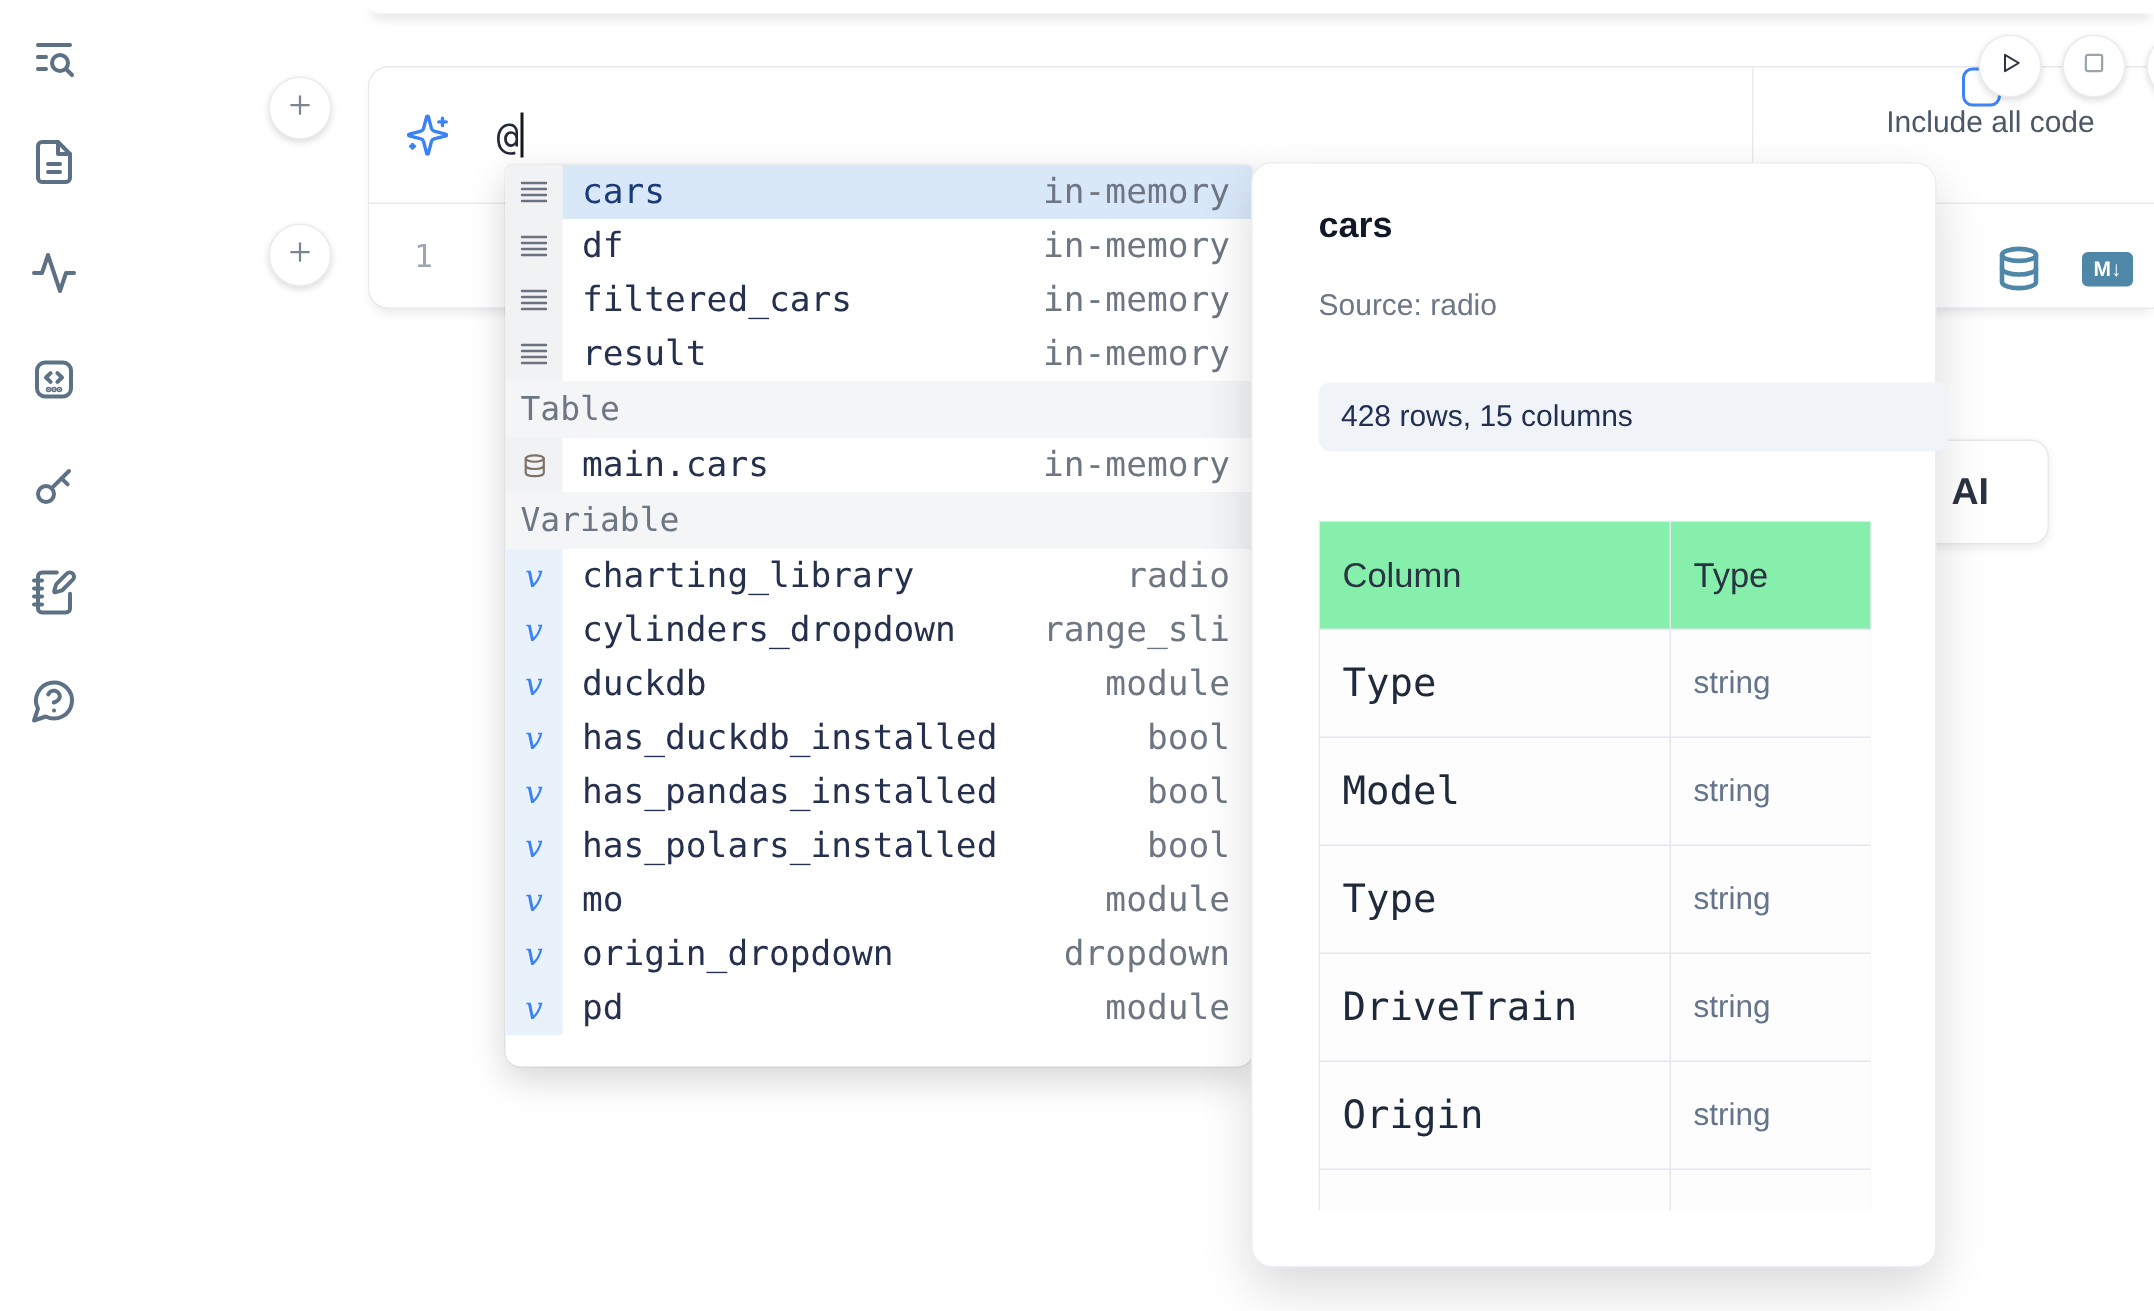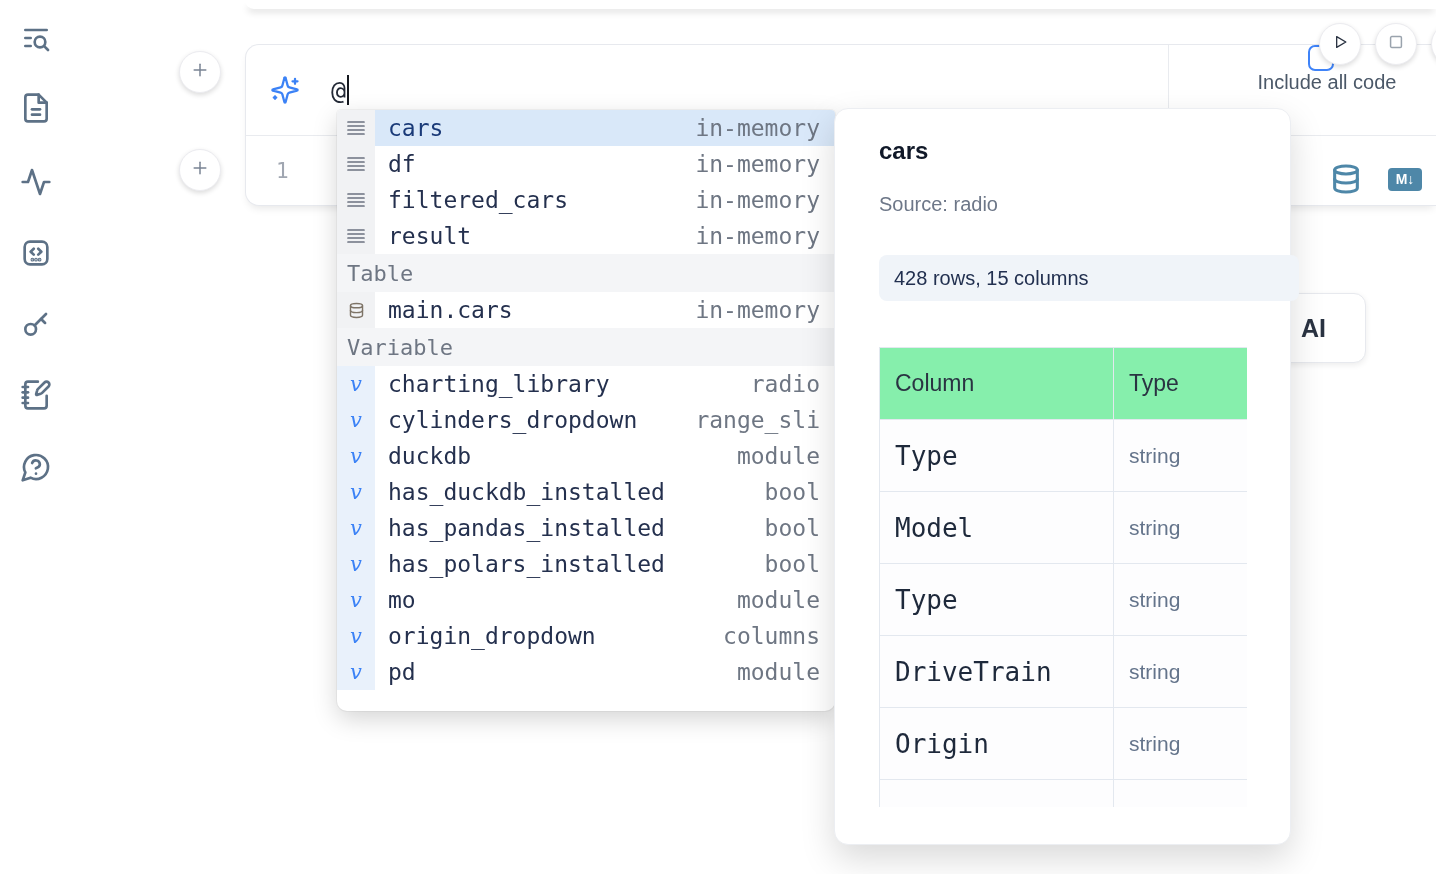--- a/index.html
+++ b/index.html
@@ -356,21 +356,21 @@
         <span class="ac-name">mo</span>
         <span class="ac-type">module</span>
       </div>
   </div>
   <div class="ac-row">
     <div class="ac-gutter g-blue">
         <span class="v-ic">v</span>
       </div>
     <div class="ac-body">
         <span class="ac-name">origin_dropdown</span>
-        <span class="ac-type">columns</span>
+        <span class="ac-type">dropdown</span>
       </div>
   </div>
   <div class="ac-row">
     <div class="ac-gutter g-blue">
         <span class="v-ic">v</span>
       </div>
     <div class="ac-body">
         <span class="ac-name">pd</span>
         <span class="ac-type">module</span>
       </div>

